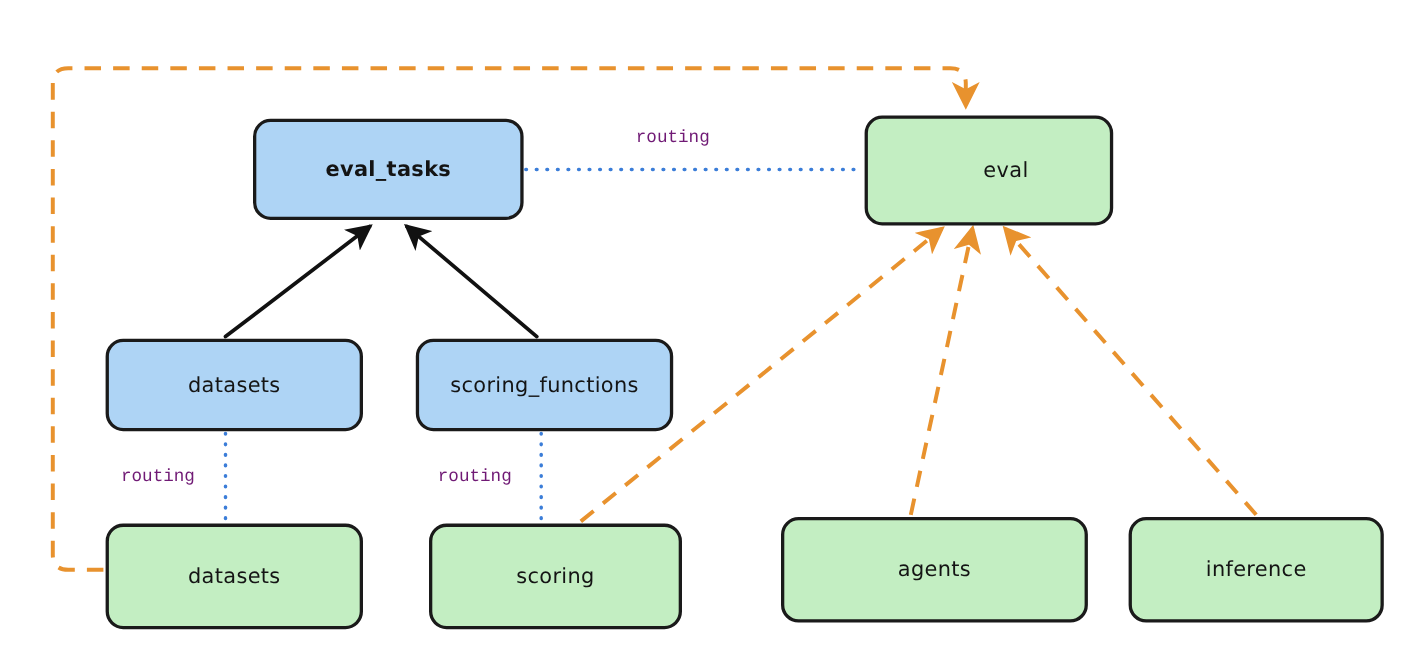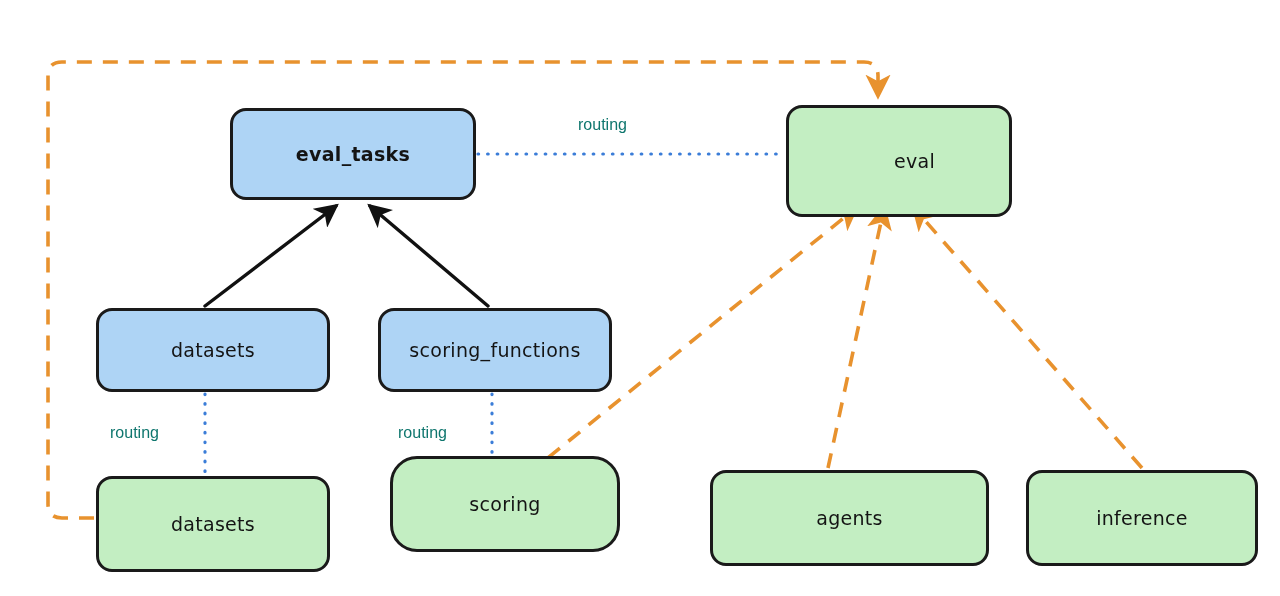--- a/index.html
+++ b/index.html
@@ -41,22 +41,22 @@
     z-index: 3;
   }
   .node.blue  { background: #aed4f5; }
   .node.green { background: #c3eec2; }
   .node-label {
     pointer-events: none;
     padding: 0 8px;
   }
   .edge-label {
     position: absolute;
-    color: #0f766e;
-    font-family: Liberation Sans, sans-serif;
+    color: #701a75;
+    font-family: Liberation Mono, monospace;
     font-size: 16px;
     white-space: nowrap;
     z-index: 4;
   }
 </style>
 </head>
 <body>
 
 <div id="canvas">
 
@@ -81,37 +81,37 @@
     <path d="M 94 518 L 62 518 Q 48 518 48 504 L 48 76 Q 48 62 62 62 L 864 62 Q 878 62 878 76 L 878 96" fill="none" stroke="#e8922e" stroke-width="3.6" stroke-linecap="butt" stroke-dasharray="15 11" marker-end="url(#arrow-orange)"></path>
     <path d="M 528 474 L 856 208" fill="none" stroke="#e8922e" stroke-width="3.6" stroke-linecap="butt" stroke-dasharray="15 11" marker-end="url(#arrow-orange)"></path>
     <path d="M 828 468 L 884 208" fill="none" stroke="#e8922e" stroke-width="3.6" stroke-linecap="butt" stroke-dasharray="15 11" marker-end="url(#arrow-orange)"></path>
     <path d="M 1142 468 L 914 208" fill="none" stroke="#e8922e" stroke-width="3.6" stroke-linecap="butt" stroke-dasharray="15 11" marker-end="url(#arrow-orange)"></path>
   </svg>
 
   <div class="node blue" style="left:230px; top:108px; width:246px; height:92px;font-weight:bold;">
     <span class="node-label">eval_tasks</span>
   </div>
 
-  <div class="node green" style="left:786px; top:105px; width:226px; height:112px;padding-left:31px;">
+  <div class="node green" style="left:786px; top:105px; width:226px; height:100px;padding-left:31px;">
     <span class="node-label">eval</span>
   </div>
 
   <div class="node blue" style="left:96px; top:308px; width:234px; height:84px;">
     <span class="node-label">datasets</span>
   </div>
 
   <div class="node blue" style="left:378px; top:308px; width:234px; height:84px;">
     <span class="node-label">scoring_functions</span>
   </div>
 
   <div class="node green" style="left:96px; top:476px; width:234px; height:96px;">
     <span class="node-label">datasets</span>
   </div>
 
-  <div class="node green" style="left:390px; top:456px; width:230px; height:96px;border-radius:27px;">
+  <div class="node green" style="left:390px; top:476px; width:230px; height:96px;">
     <span class="node-label">scoring</span>
   </div>
 
   <div class="node green" style="left:710px; top:470px; width:279px; height:96px;">
     <span class="node-label">agents</span>
   </div>
 
   <div class="node green" style="left:1026px; top:470px; width:232px; height:96px;">
     <span class="node-label">inference</span>
   </div>

